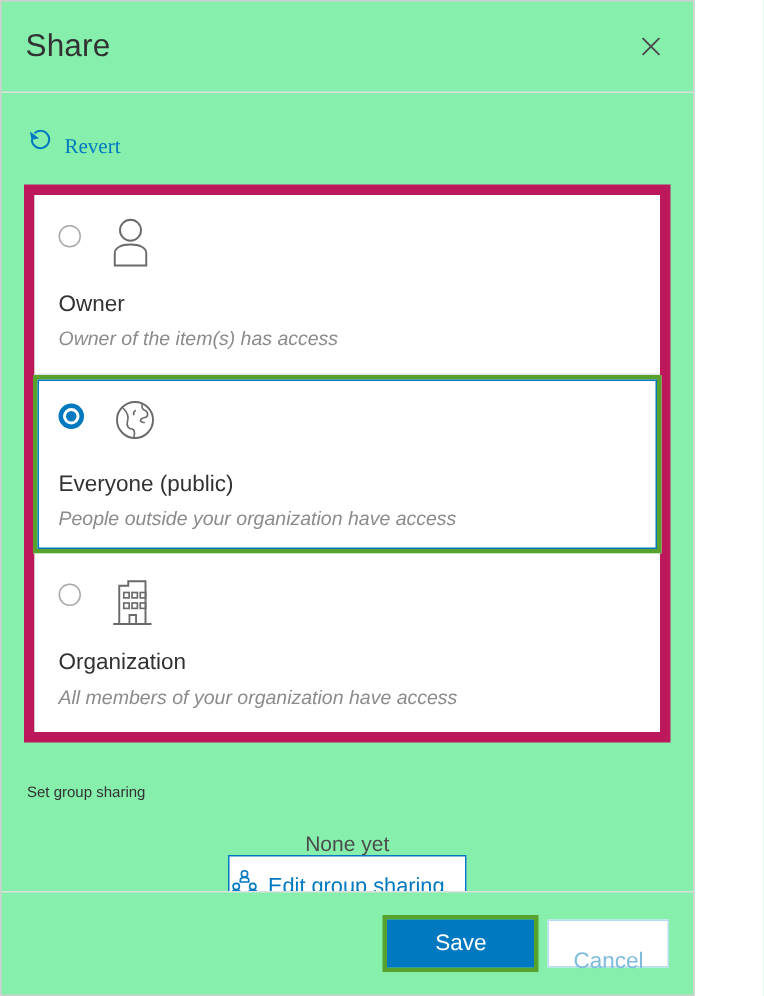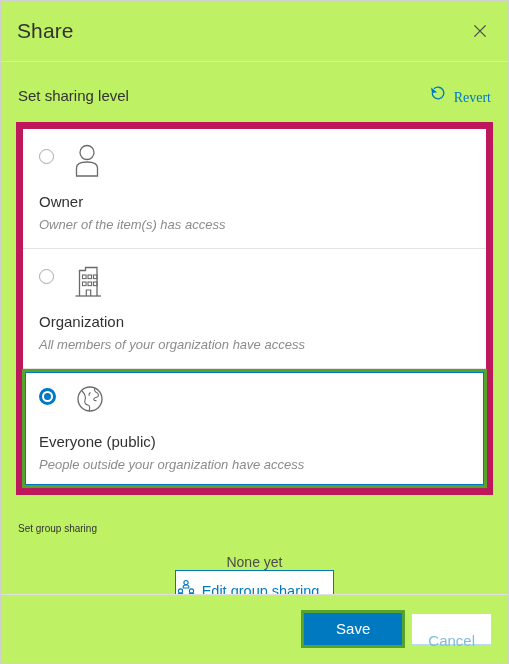--- a/index.html
+++ b/index.html
@@ -6,24 +6,24 @@
     margin: 0;
     padding: 0;
     background: #ffffff;
   }
   body {
     font-family: "Liberation Sans", sans-serif;
     -webkit-font-smoothing: antialiased;
   }
   .dialog {
     position: relative;
-    width: 509px;
+    width: 463px;
     height: 664px;
     box-sizing: border-box;
-    background: #bef264;
+    background: #86efac;
     border: 1px solid #d0d0d0;
     display: flex;
     flex-direction: column;
     overflow: hidden;
   }
 
   
   .dlg-header {
     height: 61px;
     min-height: 61px;
@@ -237,21 +237,20 @@
     <div class="close-btn">
       <svg width="14" height="14" viewBox="0 0 14 14" aria-hidden="true">
         <path d="M1.4 1.4 L12.6 12.6 M12.6 1.4 L1.4 12.6" stroke="#4c4c4c" stroke-width="1.3" fill="none"></path>
       </svg>
     </div>
   </div>
 
   <div class="dlg-body">
 
     <div class="section-head">
-      <div class="section-title">Set sharing level</div>
       <div class="revert-link">
         <span>
           <svg width="18" height="18" viewBox="0 0 18 18" aria-hidden="true">
             <path d="M3.2 9 A5.8 5.8 0 1 0 5.0 4.8" fill="none" stroke="#0079c1" stroke-width="1.3"></path>
             <path d="M2.0 3.6 L3.0 9.3 L8.0 8.2 Z" fill="#0079c1"></path>
           </svg>
         </span>
         <span>Revert</span>
       </div>
     </div>
@@ -263,20 +262,37 @@
           <span class="radio"></span>
           <span class="opt-icon">
             <svg width="30" height="38" viewBox="0 0 30 38" aria-hidden="true">
               <circle cx="15" cy="9.5" r="7" fill="none" stroke="#6a6a6a" stroke-width="1.3"></circle>
               <path d="M4.5 33 L4.5 25 C4.5 21 9 19 15 19 C21 19 25.5 21 25.5 25 L25.5 33 Z" fill="none" stroke="#6a6a6a" stroke-width="1.3"></path>
             </svg>
           </span>
         </div>
         <div class="opt-label">Owner</div>
         <div class="opt-desc">Owner of the item(s) has access</div>
+      </div>
+
+      <div class="option highlighted">
+        <span class="inner-sel"></span>
+        <div class="opt-top">
+          <span class="radio checked"></span>
+          <span class="opt-icon">
+            <svg width="32" height="38" viewBox="0 0 32 38" aria-hidden="true">
+              <circle cx="16" cy="16" r="12" fill="none" stroke="#6a6a6a" stroke-width="1.3"></circle>
+              <path d="M8 8 C11 11 12 14 11 17 C10 20 12 22 14 22 C16 22 16 26 15 28" fill="none" stroke="#6a6a6a" stroke-width="1.1"></path>
+              <path d="M21 4.8 C20 7 21 9 22.5 9.5 C24 10 25 12 24 13.5 C23 15 21 14 20 15.5 C19 17 21 18 22.5 17.5" fill="none" stroke="#6a6a6a" stroke-width="1.1"></path>
+              <path d="M16.5 9.5 C15 10.5 14.5 12 15.5 12.8" fill="none" stroke="#6a6a6a" stroke-width="1.1"></path>
+            </svg>
+          </span>
+        </div>
+        <div class="opt-label">Everyone (public)</div>
+        <div class="opt-desc">People outside your organization have access</div>
       </div>
 
       <div class="option">
         <div class="opt-top">
           <span class="radio"></span>
           <span class="opt-icon">
             <svg width="32" height="38" viewBox="0 0 32 38" aria-hidden="true">
               <path d="M7.5 33 L7.5 7.5 L13.5 7.5 L13.5 4.5 L25 4.5 L25 33" fill="none" stroke="#6a6a6a" stroke-width="1.3"></path>
               <path d="M3.5 33 L29 33" stroke="#6a6a6a" stroke-width="1.3" fill="none"></path>
               <rect x="10.5" y="12" width="3.6" height="3.6" fill="none" stroke="#6a6a6a" stroke-width="1.1"></rect>
@@ -286,37 +302,20 @@
               <rect x="16" y="19" width="3.6" height="3.6" fill="none" stroke="#6a6a6a" stroke-width="1.1"></rect>
               <rect x="21.5" y="19" width="3.6" height="3.6" fill="none" stroke="#6a6a6a" stroke-width="1.1"></rect>
               <path d="M14.3 33 L14.3 27 L18.7 27 L18.7 33" fill="none" stroke="#6a6a6a" stroke-width="1.2"></path>
             </svg>
           </span>
         </div>
         <div class="opt-label">Organization</div>
         <div class="opt-desc">All members of your organization have access</div>
       </div>
 
-      <div class="option highlighted">
-        <span class="inner-sel"></span>
-        <div class="opt-top">
-          <span class="radio checked"></span>
-          <span class="opt-icon">
-            <svg width="32" height="38" viewBox="0 0 32 38" aria-hidden="true">
-              <circle cx="16" cy="16" r="12" fill="none" stroke="#6a6a6a" stroke-width="1.3"></circle>
-              <path d="M8 8 C11 11 12 14 11 17 C10 20 12 22 14 22 C16 22 16 26 15 28" fill="none" stroke="#6a6a6a" stroke-width="1.1"></path>
-              <path d="M21 4.8 C20 7 21 9 22.5 9.5 C24 10 25 12 24 13.5 C23 15 21 14 20 15.5 C19 17 21 18 22.5 17.5" fill="none" stroke="#6a6a6a" stroke-width="1.1"></path>
-              <path d="M16.5 9.5 C15 10.5 14.5 12 15.5 12.8" fill="none" stroke="#6a6a6a" stroke-width="1.1"></path>
-            </svg>
-          </span>
-        </div>
-        <div class="opt-label">Everyone (public)</div>
-        <div class="opt-desc">People outside your organization have access</div>
-      </div>
-
     </div>
 
     <div class="group-head">Set group sharing</div>
 
     <div class="group-row">
       <div class="group-none">None yet</div>
       <button class="edit-group-btn">
         <span>
           <svg width="20" height="20" viewBox="0 0 20 20" aria-hidden="true">
             <circle cx="10" cy="3.6" r="2.1" fill="none" stroke="#0079c1" stroke-width="1.1"></circle>

